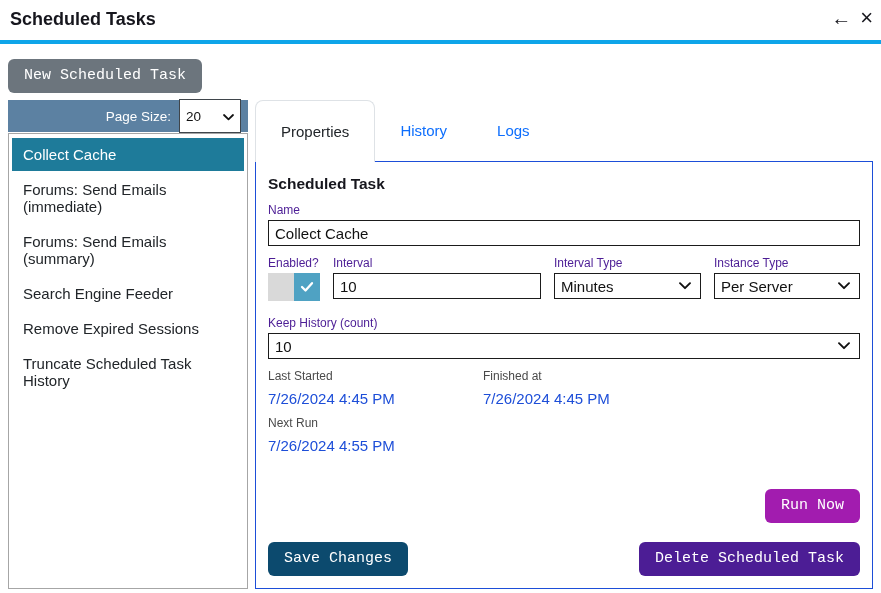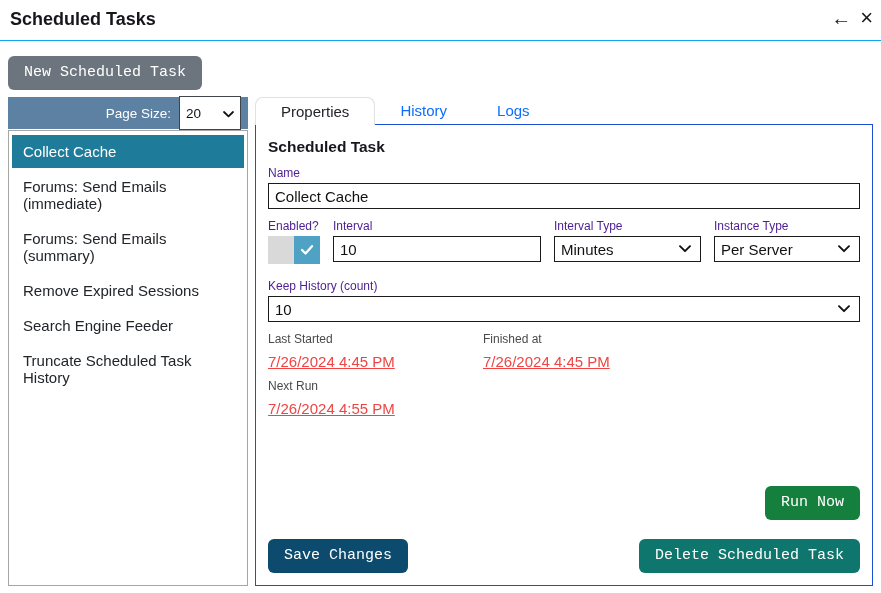--- a/index.html
+++ b/index.html
@@ -6,21 +6,21 @@
   html, body { margin: 0; padding: 0; }
   body {
     width: 881px; height: 593px;
     background: #fff;
     color: #212529;
     font-family: "Liberation Sans", sans-serif;
     overflow: hidden;
   }
 
   
-  .win-header { position: relative; padding: 9px 12px 10px 10px; border-bottom: 1px solid #0ea5e9; }
+  .win-header { position: relative; padding: 9px 12px 10px 10px; border-bottom: 4px solid #0ea5e9; }
   .win-title { margin: 0; font-size: 18px; font-weight: 700; color: #16161d; }
   .win-icons { position: absolute; right: 8px; top: 7px; display: flex; gap: 9px; align-items: center; }
   .win-icons .icon { font-size: 20px; line-height: 1; color: #16161d; cursor: pointer; }
   .win-icons .icon.close { font-size: 22px; }
 
   
   .main { padding: 15px 8px 0 8px; }
   .btn { border: none; border-radius: 6px; padding: 8px 16px; font-size: 15px;
          font-family: Liberation Mono, monospace; cursor: pointer; line-height: 1.2; }
   .btn-new { background: #6c757d; color: #fff; margin-bottom: 7px; }
@@ -35,21 +35,21 @@
   .mini-select { width: 62px; height: 22px; background: #fff; border: 1px solid #3f454b;
                  display: flex; align-items: center; justify-content: space-between;
                  padding: 16px 6px; font-size: 13.5px; color: #111; cursor: pointer; }
   .task-list { flex: 1; border: 1px solid #a6a6a6; margin-top: 1px; padding: 4px 3px; overflow: hidden; }
   .task-item { font-size: 15px; padding: 8px 11px; margin-bottom: 2px; color: #212529; cursor: pointer; }
   .task-item.selected { background: #1e7b9a; color: #fff; }
 
   
   .right { flex: 1; min-width: 0; display: flex; flex-direction: column; }
   .tabs { display: flex; flex: none; }
-  .tab { padding: 5px 25px; font-size: 15px; cursor: pointer; }
+  .tab { padding: 22px 25px; font-size: 15px; cursor: pointer; }
   .tab.active { background: #fff; border: 1px solid #dee2e6; border-bottom: none;
                 border-radius: 8px 8px 0 0; color: #212529; position: relative; z-index: 2;
                 margin-bottom: -1px; }
   .tab.link { color: #0d6efd; }
   .panel { flex: 1; border: 1px solid #1d4ed8; padding: 12px; display: flex; flex-direction: column; min-height: 0; }
   .panel-heading { margin: 1px 0 10px; font-size: 15.5px; font-weight: 700; color: #16161d; }
 
   .group { margin-bottom: 10px; }
   .group > label { display: block; font-size: 12px; color: #4c1d95; margin-bottom: 3px; }
   .text-input, .select {
@@ -65,28 +65,28 @@
   .g-interval { flex: 1; min-width: 0; }
   .g-itype { width: 147px; flex: none; }
   .g-instype { width: 146px; flex: none; }
   .switch { display: flex; width: 52px; height: 28px; cursor: pointer; }
   .sw-off { width: 26px; background: #d9d9d9; }
   .sw-on { width: 26px; background: #4fa2c3; display: flex; align-items: center; justify-content: center; }
 
   .dates-row { display: flex; margin-bottom: 9px; }
   .date-col { width: 215px; flex: none; }
   .date-col > label, .g-date > label { display: block; font-size: 12px; color: #4a4a4a; margin-bottom: 7px; }
-  .date-val { font-size: 15px; color: #ef4444; text-decoration: underline; }
+  .date-val { font-size: 15px; color: #1d4ed8; }
   .g-date { margin-bottom: 0; }
 
   .run-row { margin-top: auto; display: flex; justify-content: flex-end; }
-  .btn-run { background: #15803d; color: #fff; }
+  .btn-run { background: #a21caf; color: #fff; }
   .bottom-row { display: flex; justify-content: space-between; margin-top: 19px; }
   .btn-save { background: #0c4a6e; color: #fff; }
-  .btn-delete { background: #0f766e; color: #fff; }
+  .btn-delete { background: #4c1d95; color: #fff; }
 </style>
 </head>
 <body>
 
 <div class="app">
 
   <header class="win-header">
     <h1 class="win-title">Scheduled Tasks</h1>
     <div class="win-icons">
       <span class="icon">←</span>
@@ -109,22 +109,22 @@
               <svg width="11" height="7" viewBox="0 0 11 7">
                   <polyline points="1,1 5.5,5.3 10,1" fill="none" stroke="#111" stroke-width="1.8" stroke-linecap="round" stroke-linejoin="round"></polyline>
                 </svg>
             </span>
           </div>
         </div>
         <div class="task-list" id="task-list">
             <div class="task-item selected">Collect Cache</div>
             <div class="task-item">Forums: Send Emails (immediate)</div>
             <div class="task-item">Forums: Send Emails (summary)</div>
+            <div class="task-item">Search Engine Feeder</div>
             <div class="task-item">Remove Expired Sessions</div>
-            <div class="task-item">Search Engine Feeder</div>
             <div class="task-item">Truncate Scheduled Task History</div>
           </div>
       </aside>
 
       <section class="right">
 
         <div class="tabs">
           <div class="tab active">Properties</div>
           <div class="tab link">History</div>
           <div class="tab link">Logs</div>

